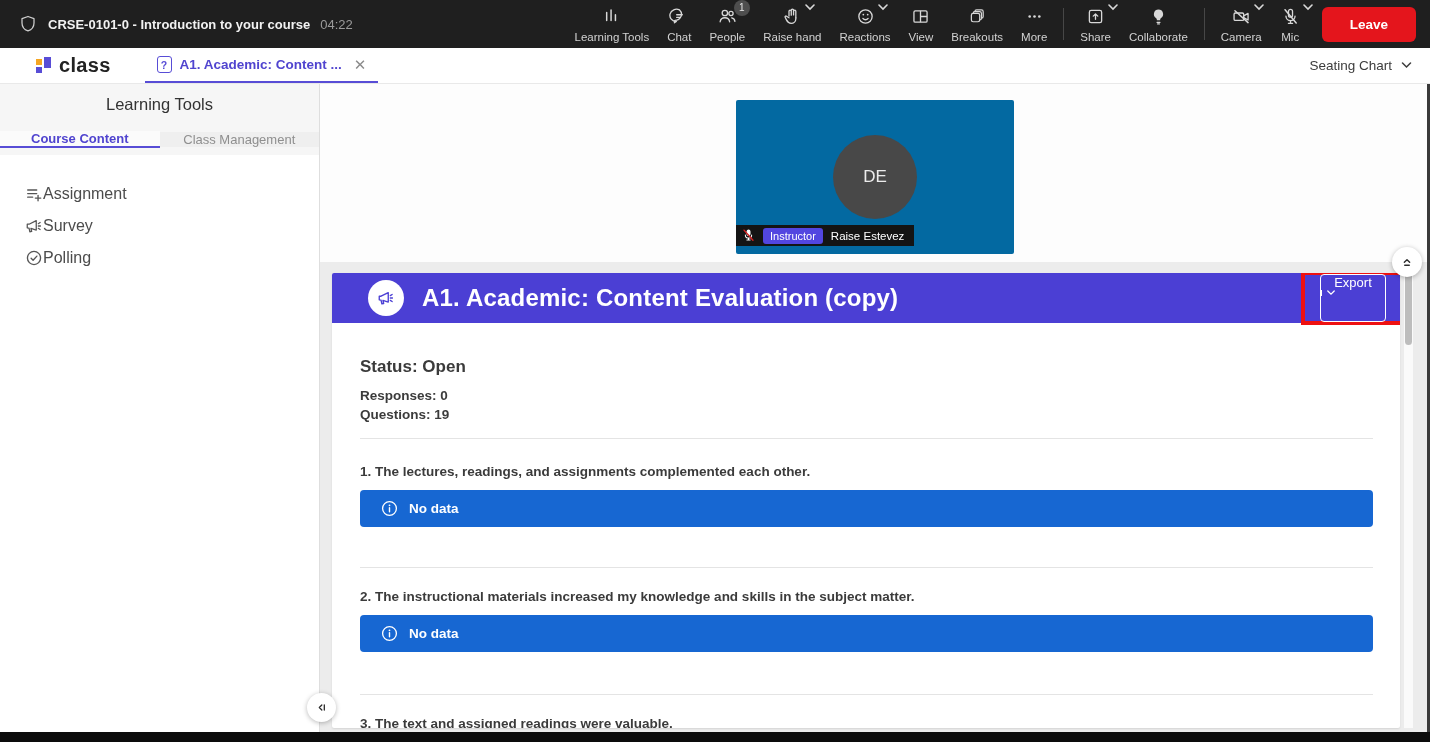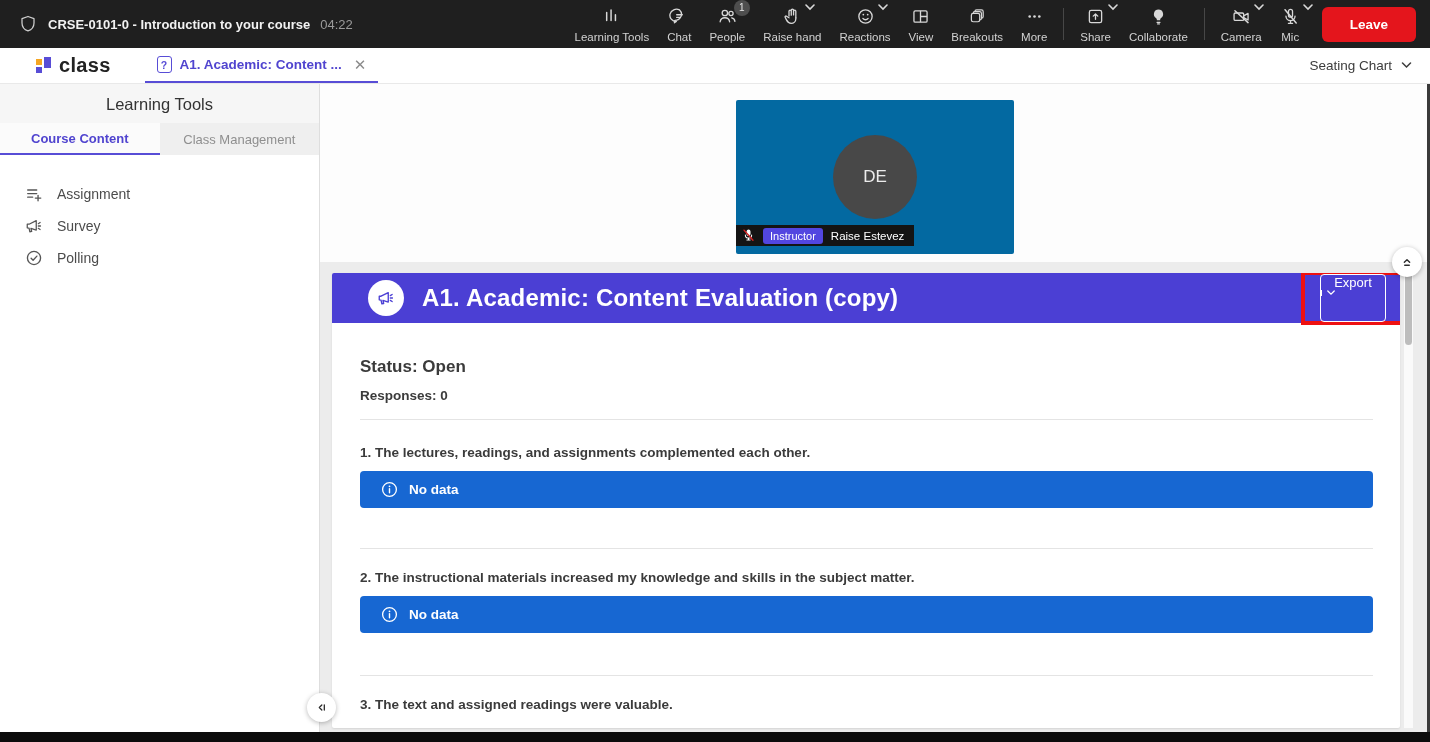--- a/index.html
+++ b/index.html
@@ -34,26 +34,26 @@
   .doc-tab .tlabel { color:#5044cf; font-size:13.5px; font-weight:bold; white-space:nowrap; }
   .doc-tab .tclose { color:#8b8b8b; font-size:15px; line-height:1; margin-left:4px; cursor:pointer; }
   .seating { margin-left:auto; display:flex; align-items:center; gap:9px; color:#3c3c3c; font-size:13.5px; cursor:pointer; }
 
   
   .appbody { display:flex; height:648px; }
 
   
   .sidebar { width:320px; flex:none; background:#fff; border-right:1px solid #dedede; }
   .sb-title { background:#f6f6f6; text-align:center; font-size:16.5px; color:#333; padding:11px 0 9px; }
-  .sb-tabs { display:flex; background:#f6f6f6; height:32px; }
+  .sb-tabs { display:flex; background:#f6f6f6; height:32px;align-items:center; }
   .sb-tab { flex:1; display:flex; align-items:center; justify-content:center; font-size:13px; cursor:pointer; }
   .sb-tab.active { color:#5044cf; font-weight:bold; border-bottom:2px solid #584dd6; background:#fbfbfb; }
   .sb-tab.inactive { color:#8f8f8f; background:#efefef; }
   .sb-items { padding-top:23px; }
-  .sb-item { display:flex; align-items:center; gap:14px; padding:7px 0 7px 25px; font-size:14px; color:#4c4c4c; cursor:pointer; }
+  .sb-item { display:flex; align-items:center; padding:7px 0 7px 25px; font-size:16px; color:#4c4c4c; cursor:pointer; }
   .sb-item svg { width:18px; height:18px; flex:none; }
 
   
   .main { flex:1; display:flex; flex-direction:column; background:#fdfdfd; position:relative; min-width:0; }
   .stage { height:178px; flex:none; display:flex; justify-content:center; }
   .vtile { width:278px; height:154px; margin-top:16px; background:#0369a1; position:relative; border-radius:2px; }
   .avatar { position:absolute; left:50%; top:50%; transform:translate(-50%,-50%); width:84px; height:84px;
             border-radius:50%; background:#484848; color:#ececec; font-size:17px; display:flex; align-items:center; justify-content:center; }
   .namebar { position:absolute; left:0; bottom:8px; height:21px; background:#141414; display:flex; align-items:center; gap:8px; padding:0 10px 0 6px; }
   .namebar .role { background:#5246e0; color:#fff; font-size:11px; padding:2px 7px; border-radius:3px; }
@@ -381,20 +381,21 @@
                     <path d="M1 1l4 4 4-4" fill="none" stroke="#fff" stroke-width="1.6" stroke-linecap="round"></path>
                   </svg>
               </div>
             </div>
           </div>
         </div>
 
         <div class="panel-body">
           <div class="status-title">Status: Open</div>
           <div class="meta m1">Responses: 0</div>
+          <div class="meta m2">Questions: 19</div>
           <hr class="divider dv1">
 
           <div class="q-label">1. The lectures, readings, and assignments complemented each other.</div>
           <div class="no-data">
             <svg width="17" height="17" viewBox="0 0 18 18">
                 <circle cx="9" cy="9" r="7.3" fill="none" stroke="#fff" stroke-width="1.4"></circle>
                 <path d="M9 8.2v4.2" stroke="#fff" stroke-width="1.5" stroke-linecap="round"></path>
                 <circle cx="9" cy="5.6" r=".95" fill="#fff"></circle>
               </svg>
             <span class="nd-text">No data</span>

